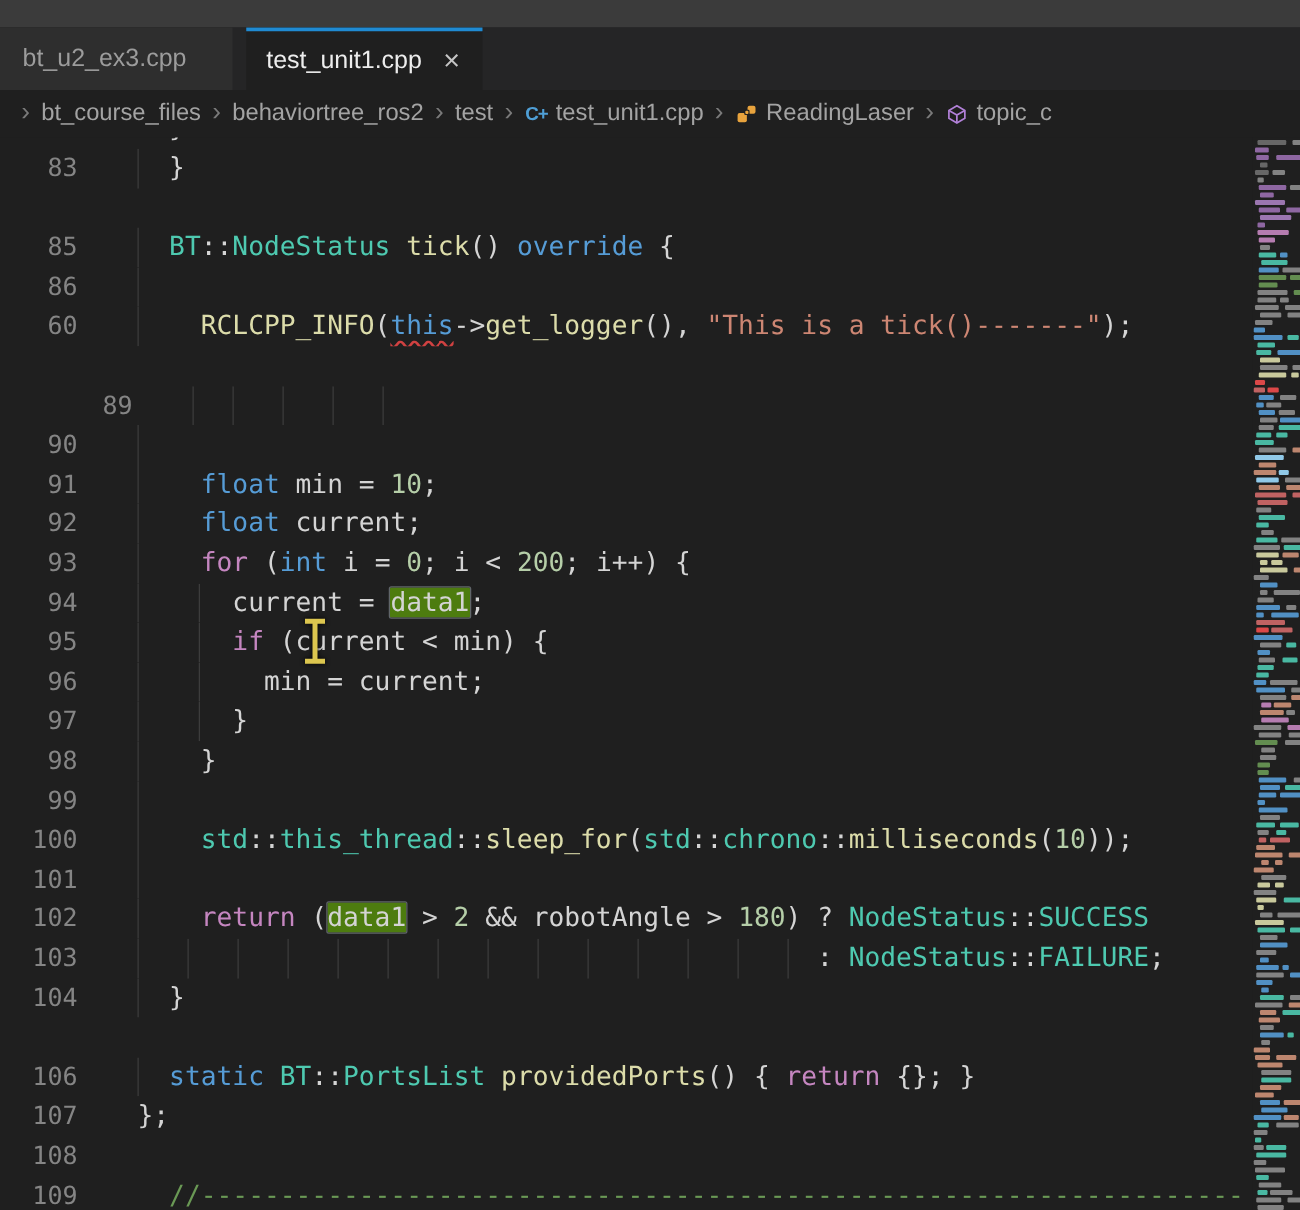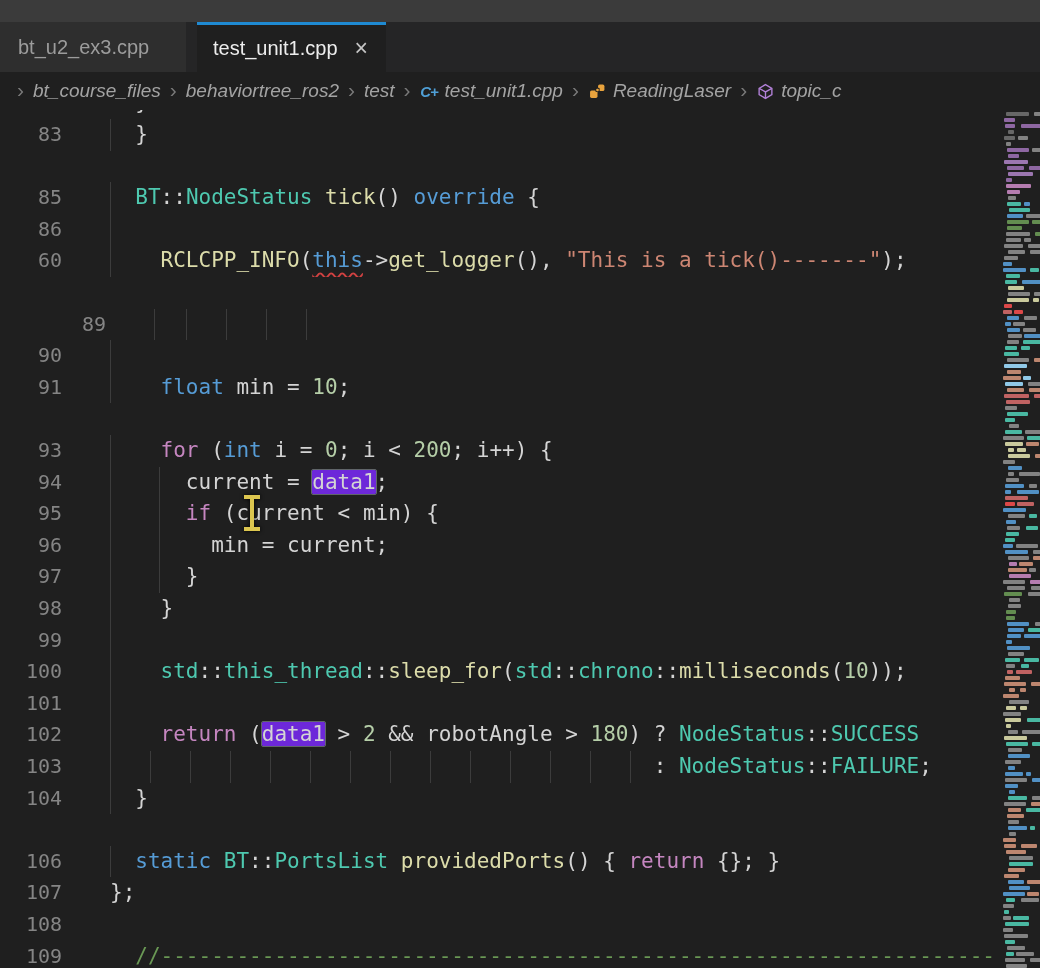--- a/index.html
+++ b/index.html
@@ -9,32 +9,32 @@
   .topbar{position:absolute;top:0;left:0;right:0;height:22px;background:#3b3b3b;}
   .tabstrip{position:absolute;top:22px;left:0;right:0;height:50px;background:#252526;display:flex;align-items:stretch;}
   .tab{display:flex;align-items:center;padding:0 18px;font-size:20px;cursor:default;}
   .tab.inactive{background:#2e2e2e;color:#9c9c9c;width:150px;}
   .tab.active{background:#1f1f1f;color:#ededed;margin-left:11px;border-top:3px solid #1f8ad2;padding:0 16px;gap:15px;}
   .tab .close{color:#c5c5c5;font-size:23px;line-height:1;padding:0 2px;}
   
   .crumbs{position:absolute;top:72px;left:0;right:0;height:38px;background:#1f1f1f;z-index:6;
           display:flex;align-items:center;padding-left:8px;font-size:19px;color:#a3a3a3;white-space:nowrap;overflow:hidden;}
   .crumb-chev{color:#7a7a7a;font-size:21px;margin:0 9px;transform:translateY(-1px);}
-  .crumb{display:flex;align-items:center;gap:6px;font-style:italic;}
+  .crumb{display:flex;align-items:center;gap:6px;}
   .bc-icon{display:inline-flex;width:19px;height:19px;align-items:center;justify-content:center;}
   .bc-cpp{color:#4f9fd6;font-size:15px;font-weight:bold;letter-spacing:-1px;}
   
   .code-area{position:absolute;top:0;left:0;right:0;bottom:0;z-index:1;}
   .cline{position:absolute;left:0;width:1002px;height:31.6px;display:flex;align-items:center;overflow:hidden;}
   .ln{flex:0 0 62px;text-align:right;font:20px/31.6px "DejaVu Sans Mono",monospace;color:#858585;}
   .ct{padding-left:48px;font:21px/31.6px "DejaVu Sans Mono",monospace;color:#d4d4d4;white-space:pre;}
   .guide{position:absolute;top:0;bottom:0;width:1px;background:#3c3c3c;}
   .tk-w{color:#d4d4d4}.tk-kw{color:#569cd6}.tk-ctl{color:#c586c0}.tk-ty{color:#4ec9b0}
   .tk-fn{color:#dcdcaa}.tk-str{color:#cd8673}.tk-num{color:#b5cea8}.tk-cm{color:#6a9955}.tk-var{color:#d4d4d4}
-  .hl{background:#6d28d9;outline:1px solid #606569;border-radius:1px;}
+  .hl{background:#4d7c0f;outline:1px solid #606569;border-radius:1px;}
   .sq{text-decoration-line:underline;text-decoration-style:wavy;text-decoration-color:#d14141;
       text-decoration-thickness:2px;text-underline-offset:5px;}
   
   .minimap{position:absolute;top:110px;right:0;width:38px;bottom:0;z-index:7;background:#1f1f1f;overflow:hidden;}
   .mrow{position:absolute;height:4px;border-radius:1px;opacity:.9;}
   
   .ibeam{position:absolute;z-index:9;filter:drop-shadow(0 0 2px #000);}
   .ibeam .v{position:absolute;left:6px;top:2px;width:4px;height:32px;background:#dcc64f;}
   .ibeam .h{position:absolute;left:0;width:16px;height:4px;background:#dcc64f;}
   .ibeam .h.t{top:0}.ibeam .h.b{top:32px}
@@ -131,20 +131,25 @@
       </div>
       <div class="cline" style="top: 340.2px;">
         <div class="guide" style="left: 110px;"></div>
         <div class="ln">90</div>
         <div class="ct"></div>
       </div>
       <div class="cline" style="top: 371.8px;">
         <div class="guide" style="left: 110px;"></div>
         <div class="ln">91</div>
         <div class="ct"><span class="tk-w">    </span><span class="tk-kw">float</span><span class="tk-w"> </span><span class="tk-var">min</span><span class="tk-w"> = </span><span class="tk-num">10</span><span class="tk-w">;</span></div>
+      </div>
+      <div class="cline" style="top: 403.4px;">
+        <div class="guide" style="left: 110px;"></div>
+        <div class="ln">92</div>
+        <div class="ct"><span class="tk-w">    </span><span class="tk-kw">float</span><span class="tk-w"> </span><span class="tk-var">current</span><span class="tk-w">;</span></div>
       </div>
       <div class="cline" style="top: 435px;">
         <div class="guide" style="left: 110px;"></div>
         <div class="ln">93</div>
         <div class="ct"><span class="tk-w">    </span><span class="tk-ctl">for</span><span class="tk-w"> (</span><span class="tk-kw">int</span><span class="tk-w"> </span><span class="tk-var">i</span><span class="tk-w"> = </span><span class="tk-num">0</span><span class="tk-w">; </span><span class="tk-var">i</span><span class="tk-w"> &lt; </span><span class="tk-num">200</span><span class="tk-w">; </span><span class="tk-var">i</span><span class="tk-w">++) {</span></div>
       </div>
       <div class="cline" style="top: 466.6px;">
         <div class="guide" style="left: 110px;"></div>
         <div class="guide" style="left: 159px;"></div>
         <div class="ln">94</div>

